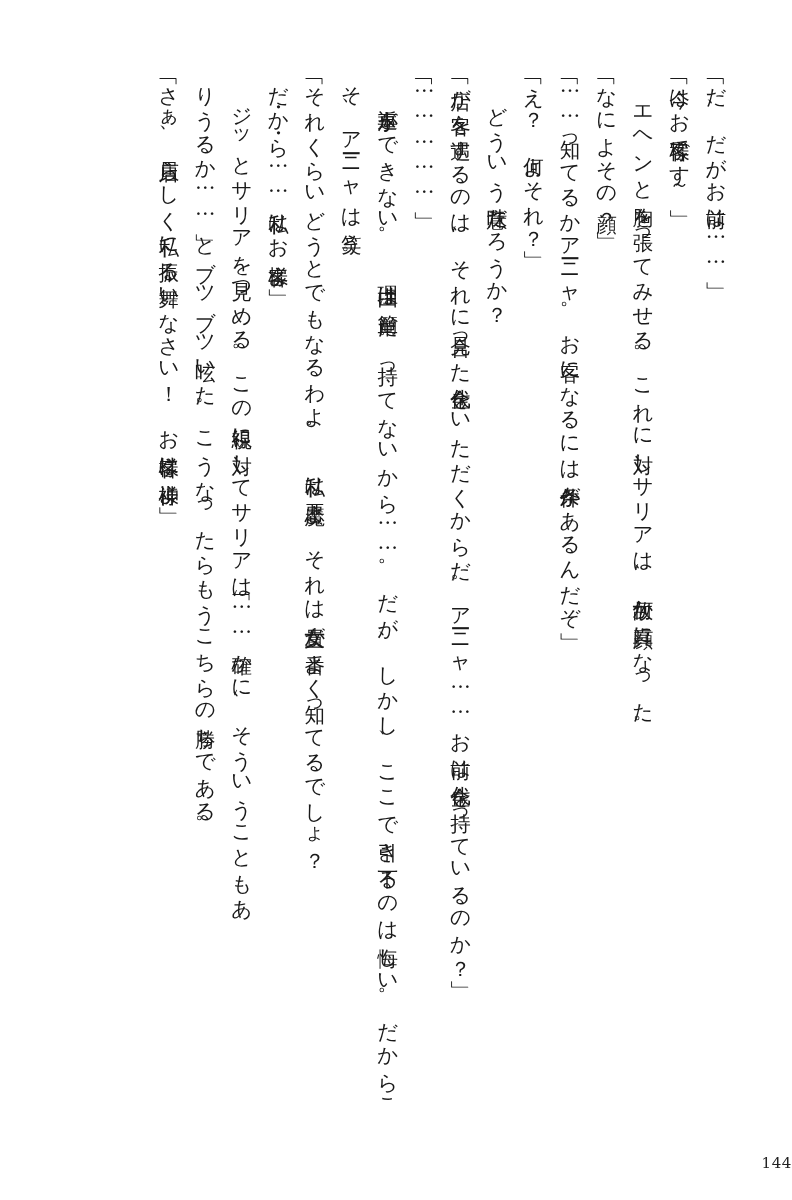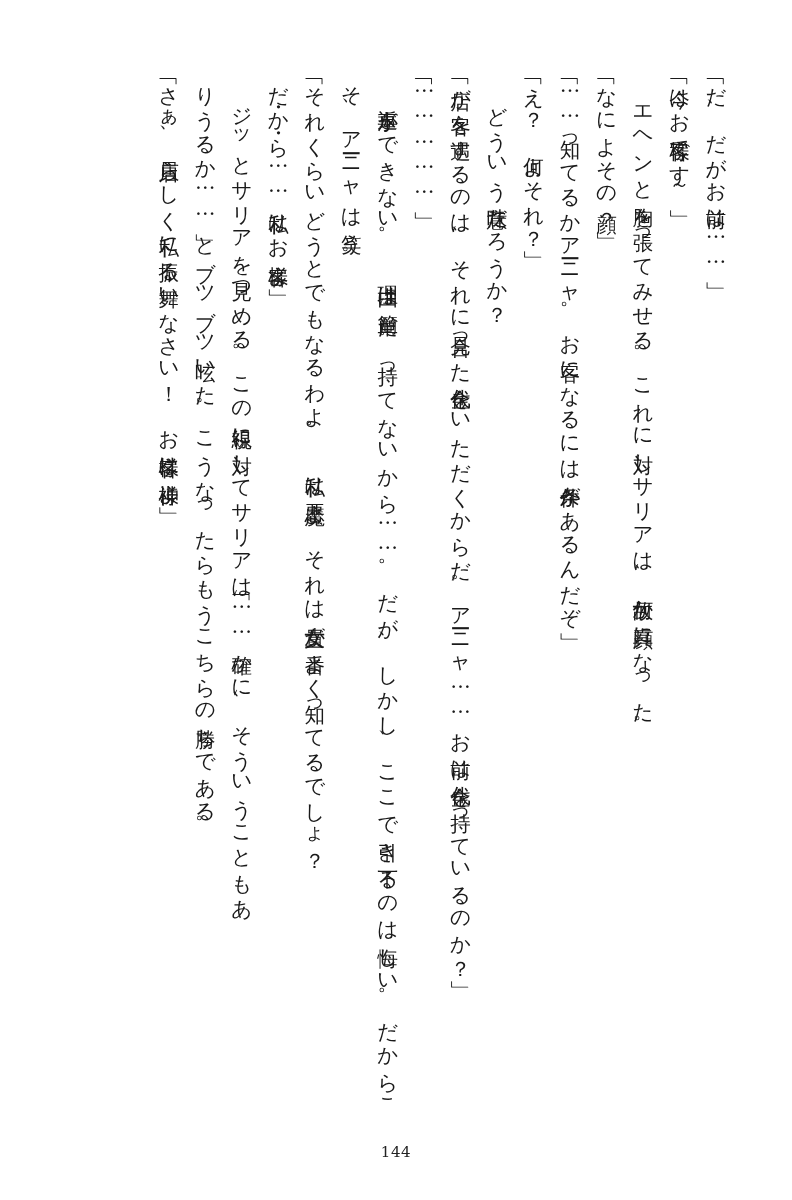--- a/index.html
+++ b/index.html
@@ -47,24 +47,24 @@
     text-indent: 0;
   }
 
   
   #text-block p.indent {
     text-indent: 1em;
   }
 
   .page-number {
     position: absolute;
-    bottom: 39px;
+    bottom: 28px;
     left: 0;
     width: 100%;
-    text-align: center;
+    text-align: right;
     font-size: 15px;
     font-family: "DejaVu Serif", "Liberation Serif", serif;
     color: #222;
     letter-spacing: 0.04em;
   }
 </style>
 </head>
 <body>
 
 <div id="page">

